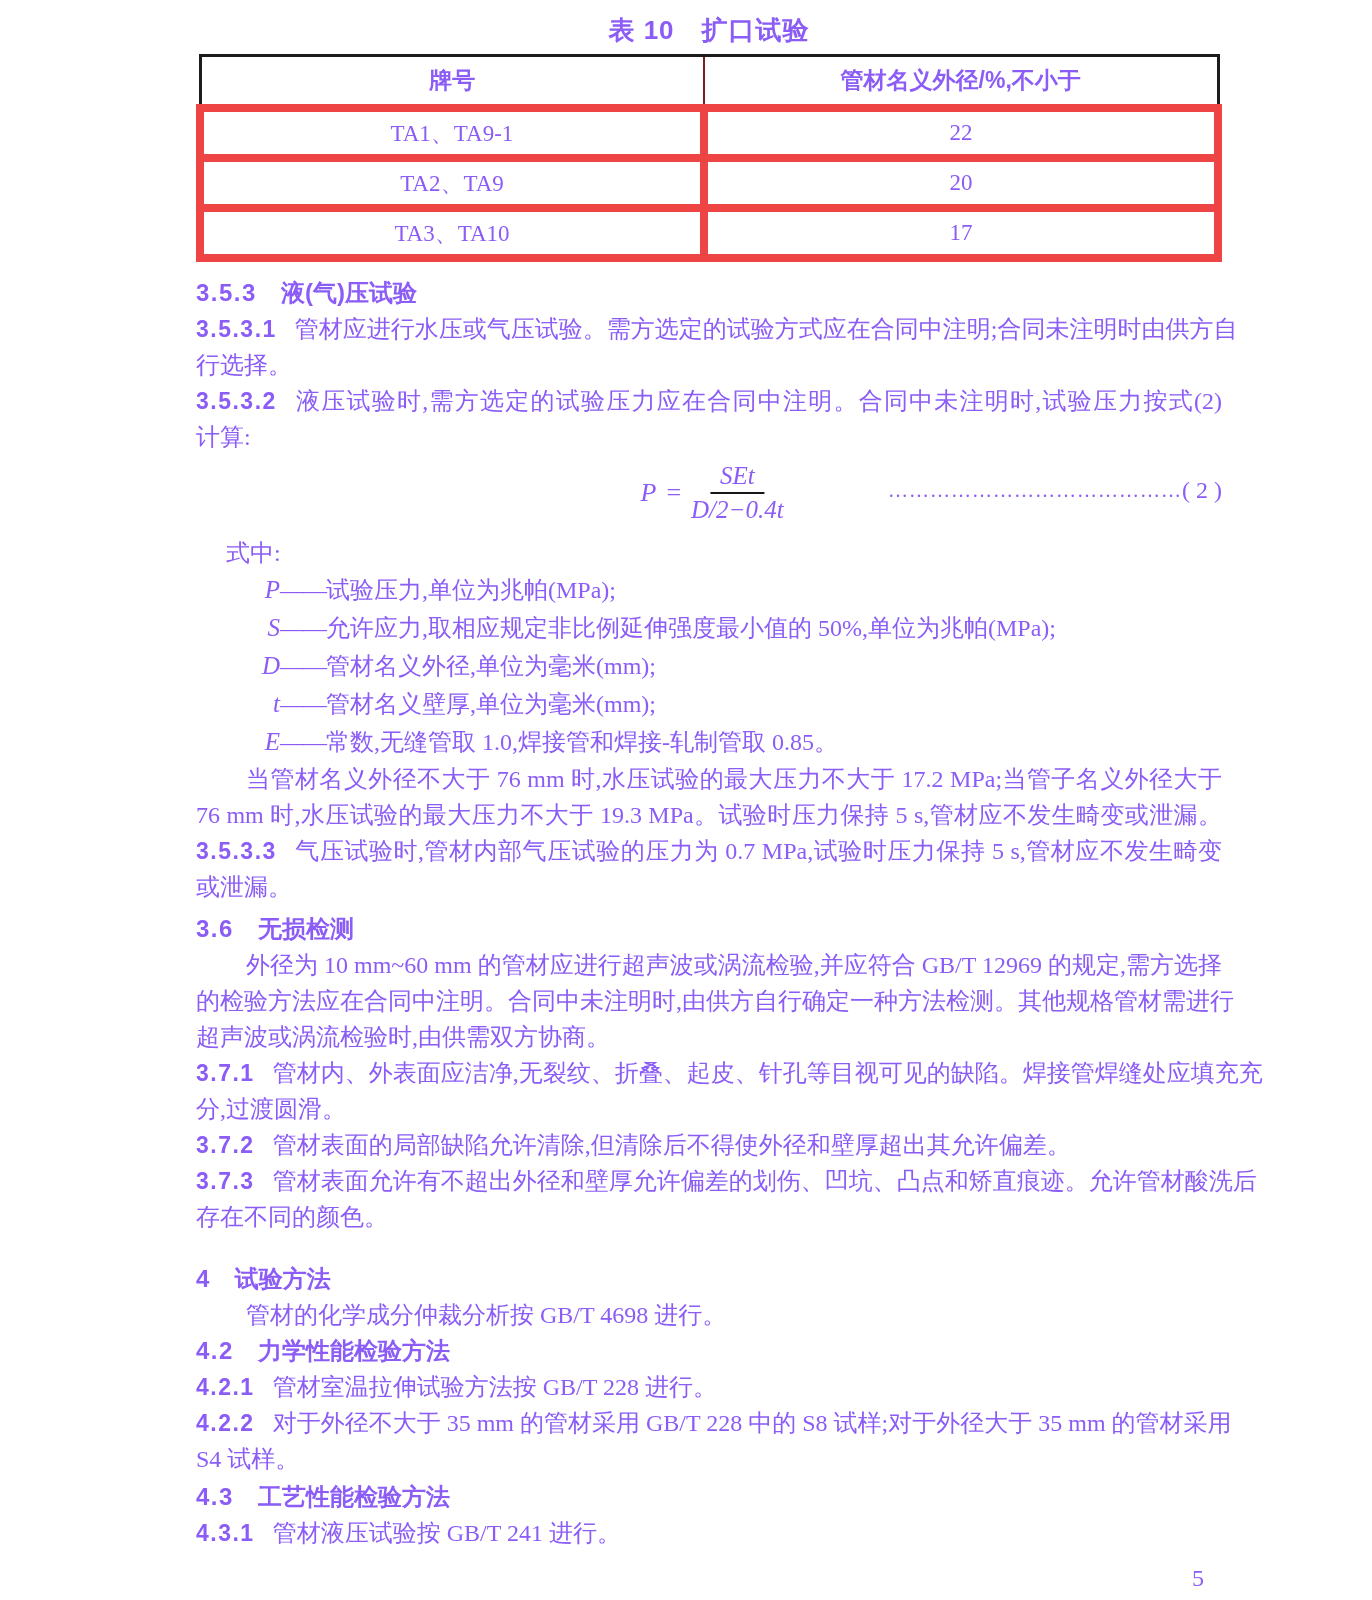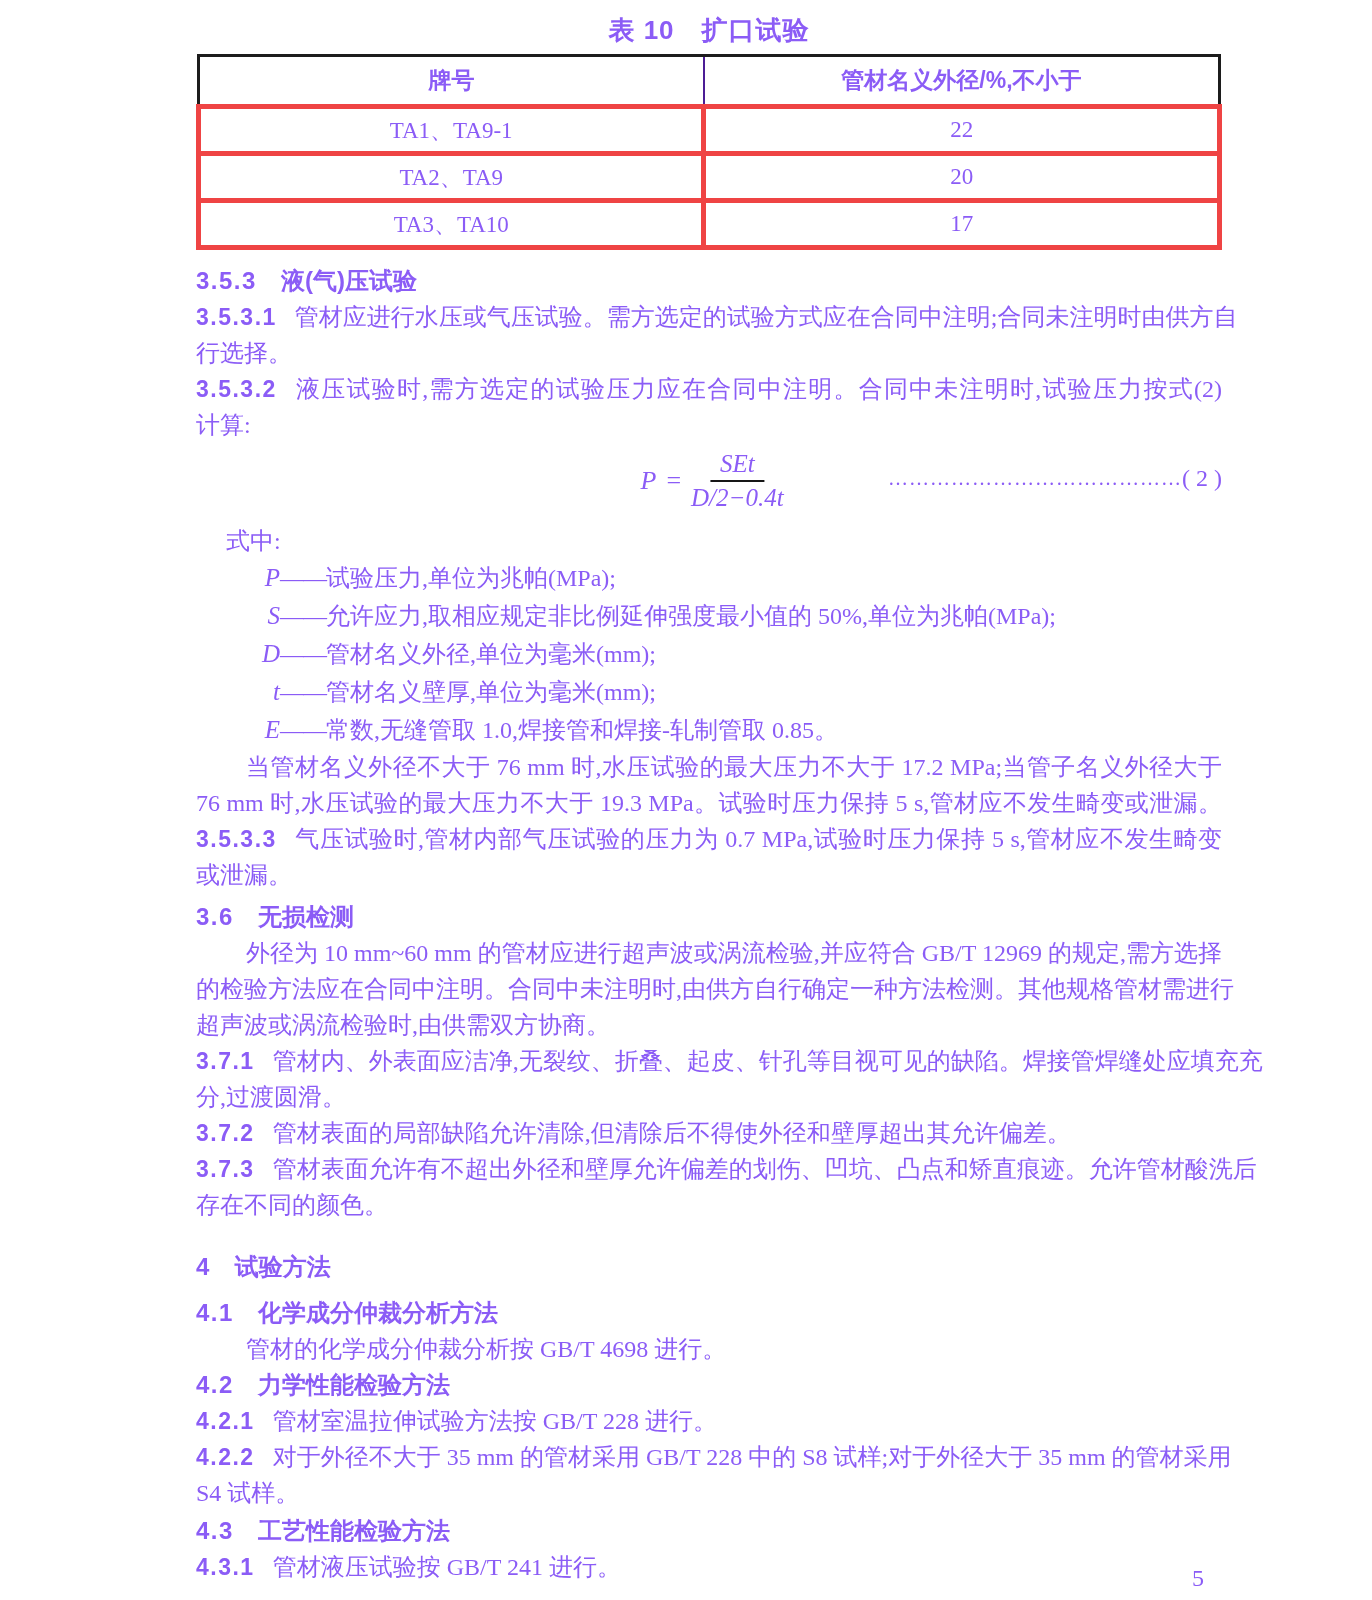--- a/index.html
+++ b/index.html
@@ -6,23 +6,23 @@
   .page{position:relative;width:1372px;height:1600px;background:#ffffff;color:#8b5cf6;
         font-family:"Liberation Serif","DejaVu Serif",serif;overflow:hidden;}
   .content{position:absolute;left:196px;top:0;width:1026px;}
 
   .doc-title{margin-top:14px;text-align:center;font-family:"Liberation Sans","DejaVu Sans",sans-serif;
              font-weight:bold;font-size:26px;line-height:32px;letter-spacing:1px;}
 
   table.spec{width:100%;margin-top:8px;border-collapse:collapse;table-layout:fixed;
              border:3px solid #1c1c1c;}
   table.spec col.c1{width:49.5%;}
-  table.spec th{border:2px solid #4c1d95;height:45px;text-align:center;vertical-align:middle;
+  table.spec th{border:2px solid #7f1d1d;height:45px;text-align:center;vertical-align:middle;
                 font-family:"Liberation Sans","DejaVu Sans",sans-serif;font-weight:bold;font-size:23px;}
-  table.spec td{border:5px solid #ef4444;height:40px;text-align:center;vertical-align:middle;
+  table.spec td{border:8px solid #ef4444;height:40px;text-align:center;vertical-align:middle;
                 font-size:23px;}
 
   .h{font-family:"Liberation Sans","DejaVu Sans",sans-serif;font-weight:bold;
      font-size:24px;line-height:36px;white-space:nowrap;}
   .hnum{margin-right:24px;letter-spacing:1.5px;}
   .m1{margin-top:13px;} .m2{margin-top:26px;} .m3{margin-top:10px;}
   .m4{margin-top:6px;}  .m5{margin-top:4px;}  .m6{margin-top:2px;}
 
   .pl{font-size:24px;line-height:36px;white-space:nowrap;}
   .full{text-align:justify;text-align-last:justify;}
@@ -134,21 +134,20 @@
     <div class="pl full"><span class="cnum">3.7.1</span><span>管材内、外表面应洁净,无裂纹、折叠、起皮、针孔等目视可见的缺陷。焊接管焊缝处应填充充</span></div>
     <div class="pl">分,过渡圆滑。</div>
 
     <div class="pl"><span class="cnum">3.7.2</span><span>管材表面的局部缺陷允许清除,但清除后不得使外径和壁厚超出其允许偏差。</span></div>
 
     <div class="pl full"><span class="cnum">3.7.3</span><span>管材表面允许有不超出外径和壁厚允许偏差的划伤、凹坑、凸点和矫直痕迹。允许管材酸洗后</span></div>
     <div class="pl">存在不同的颜色。</div>
 
     <div class="h m2"><span class="hnum">4</span><span>试验方法</span></div>
 
-    <div class="h m3"><span class="hnum">4.1</span><span>化学成分仲裁分析方法</span></div>
     <div class="pl ind">管材的化学成分仲裁分析按 GB/T 4698 进行。</div>
 
     <div class="h"><span class="hnum">4.2</span><span>力学性能检验方法</span></div>
 
     <div class="pl"><span class="cnum">4.2.1</span><span>管材室温拉伸试验方法按 GB/T 228 进行。</span></div>
 
     <div class="pl full"><span class="cnum">4.2.2</span><span>对于外径不大于 35 mm 的管材采用 GB/T 228 中的 S8 试样;对于外径大于 35 mm 的管材采用</span></div>
     <div class="pl">S4 试样。</div>
 
     <div class="h m6"><span class="hnum">4.3</span><span>工艺性能检验方法</span></div>

